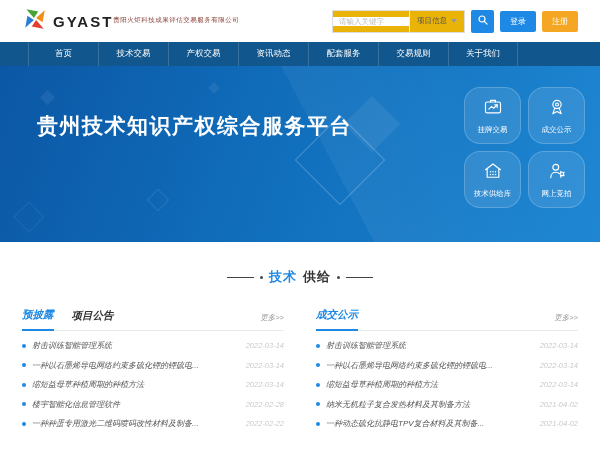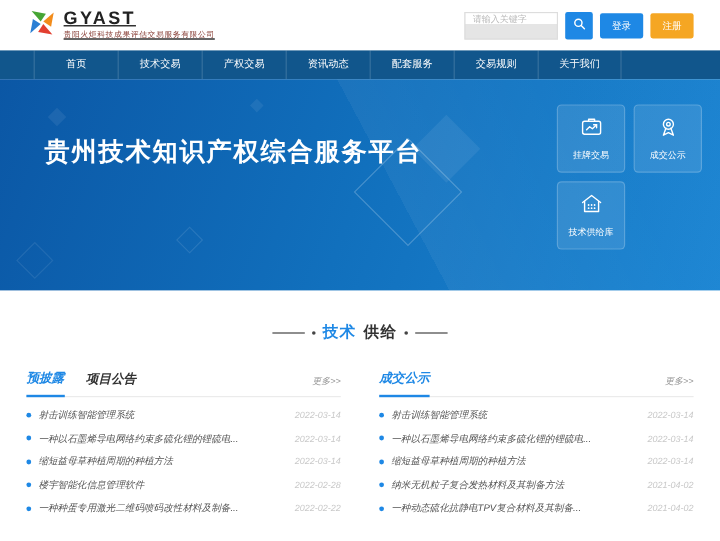--- a/index.html
+++ b/index.html
@@ -4,25 +4,25 @@
 <style>
   * { box-sizing: border-box; margin: 0; padding: 0; }
   body {
     width: 600px; height: 451px; margin: 0; overflow: hidden;
     background: #fff; font-family: "Liberation Sans", sans-serif;
     position: relative;
   }
   
   .top { height: 42px; display: flex; align-items: center; padding: 0 22px; background: #fff; }
   .logo { display: flex; align-items: center; gap: 5px; cursor: pointer; }
-  .logo-txt { display: flex; flex-direction: column; text-decoration: underline; }
+  .logo-txt { display: flex; flex-direction: row; }
   .logo-ac { font-size: 15px; font-weight: bold; color: #222; letter-spacing: 2px; line-height: 1; }
   .logo-co { font-size: 6.5px; color: #8a4038; margin-top: 2px; letter-spacing: .5px; }
   .top-right { margin-left: auto; display: flex; align-items: center; gap: 6px; }
-  .search-box { display: flex; align-items: center; border: 1px solid #ddd; height: 23px; background: #e5e5e5; flex-direction: column; }
+  .search-box { display: flex; align-items: center; border: 1px solid #ddd; height: 23px; background: #eab308; }
   .search-input { border: none; outline: none; width: 76px; font-size: 7.5px; padding: 0 6px; color: #333; font-family: inherit; }
   .search-input::placeholder { color: #bbb; }
   .search-select { display: flex; align-items: center; gap: 4px; font-size: 7.5px; color: #555; padding: 0 7px; border-left: 1px solid #eee; height: 100%; cursor: pointer; white-space: nowrap; }
   .caret { width: 0; height: 0; border-left: 3px solid transparent; border-right: 3px solid transparent; border-top: 4px solid #999; }
   .btn-search { width: 23px; height: 23px; background: #1e88e5; border: none; display: flex; align-items: center; justify-content: center; border-radius: 2px; cursor: pointer; }
   .btn { height: 21px; padding: 0 10px; color: #fff; font-size: 8px; border: none; border-radius: 2px; cursor: pointer; font-family: inherit; }
   .btn-login { background: #1e88e5; }
   .btn-reg { background: #f5a623; }
   
   .nav { height: 24px; background: #11568c; display: flex; padding-left: 28px; }
@@ -30,21 +30,21 @@
   .nav-item:last-child { border-right: 1px solid rgba(255,255,255,.16); }
   
   .hero { height: 176px; position: relative; background: linear-gradient(110deg,#0b57a5 0%,#1170bd 50%,#1c86d3 100%); overflow: hidden; }
   .hero::after { content:""; position:absolute; inset:0; background: linear-gradient(62deg, transparent 54%, rgba(255,255,255,.05) 54%, rgba(255,255,255,.01) 82%); pointer-events:none; }
   .deco { position: absolute; border: 1px solid rgba(255,255,255,.22); transform: rotate(45deg); }
   .deco-fill { position: absolute; background: rgba(255,255,255,.07); transform: rotate(45deg); }
   .hero-title { position: absolute; left: 37px; top: 46px; color: #fff; font-size: 21px; font-weight: bold; letter-spacing: 1.5px; white-space: nowrap; z-index: 2; }
   .hero-feats { position: absolute; left: 122px; top: 90px; display: flex; gap: 18px; color: #eaf3fc; font-size: 8px; align-items: center; z-index: 2; }
   .feat::before { content: "● "; font-size: 5.5px; vertical-align: 1px; }
   .cards { position: absolute; right: 15px; top: 21px; display: grid; grid-template-columns: repeat(2, 57px); grid-auto-rows: 57px; gap: 7px; z-index: 2; }
-  .card { background: rgba(255,255,255,.10); border: 1px solid rgba(255,255,255,.20); border-radius: 4px; display: flex; flex-direction: column; align-items: center; justify-content: center; gap: 4px; color: #fff; cursor: pointer; }
+  .card { background: rgba(255,255,255,.10); border: 1px solid rgba(255,255,255,.20); border-radius: 16px; display: flex; flex-direction: column; align-items: center; justify-content: center; gap: 4px; color: #fff; cursor: pointer; }
   .card svg { width: 20px; height: 20px; }
   .card-lbl { font-size: 7.5px; white-space: nowrap; }
   
   .sec-title { margin-top: 26px; display: flex; align-items: center; justify-content: center; gap: 6px; }
   .sec-line { width: 27px; height: 1px; background: #444; }
   .sec-dot { width: 3px; height: 3px; background: #444; border-radius: 50%; }
   .sec-hl { color: #1e88e5; font-size: 13px; font-weight: bold; letter-spacing: 1px; }
   .sec-rest { color: #333; font-size: 13px; font-weight: bold; letter-spacing: 1px; }
   
   .panels { display: flex; gap: 32px; padding: 0 22px; margin-top: 22px; font-style: italic; }
@@ -73,20 +73,24 @@
       </svg>
     </span>
     <span class="logo-txt">
       <span class="logo-ac">GYAST</span>
       <span class="logo-co">贵阳火炬科技成果评估交易服务有限公司</span>
     </span>
   </div>
   <div class="top-right">
     <div class="search-box">
       <input class="search-input" placeholder="请输入关键字" style="">
+      <div class="search-select">
+        <span>项目信息</span>
+        <span class="caret"></span>
+      </div>
     </div>
     <button class="btn-search">
       <span>
         <svg width="12" height="12" viewBox="0 0 24 24" fill="none" stroke="#fff" stroke-width="2.4" stroke-linecap="round">
           <circle cx="10" cy="10" r="6"></circle>
             <line x1="14.6" y1="14.6" x2="20" y2="20"></line>
         </svg>
       </span>
     </button>
     <button class="btn btn-login">登录</button>
@@ -144,20 +148,31 @@
           <circle cx="9" cy="13" r="0.9" fill="#fff" stroke="none"></circle>
           <circle cx="12" cy="13" r="0.9" fill="#fff" stroke="none"></circle>
           <circle cx="15" cy="13" r="0.9" fill="#fff" stroke="none"></circle>
           <circle cx="9" cy="16.2" r="0.9" fill="#fff" stroke="none"></circle>
           <circle cx="12" cy="16.2" r="0.9" fill="#fff" stroke="none"></circle>
           <circle cx="15" cy="16.2" r="0.9" fill="#fff" stroke="none"></circle>
         </svg>
       </span>
       <span class="card-lbl">技术供给库</span>
     </div>
+    <div class="card">
+      <span>
+        <svg viewBox="0 0 24 24" fill="none" stroke="#fff" stroke-width="1.4" stroke-linecap="round" stroke-linejoin="round">
+          <circle cx="10.5" cy="7.5" r="3.5"></circle>
+          <path d="M4.5 20 C4.5 15.5 7.5 13.5 10.5 13.5 C12.5 13.5 14 14.2 15 15.3"></path>
+          <path d="M16.5 12.5 V19.5"></path>
+          <path d="M16.5 13.5 H20.5 L19.5 15.5 L20.5 17.5 H16.5"></path>
+        </svg>
+      </span>
+      <span class="card-lbl">网上竞拍</span>
+    </div>
   </div>
 </div>
 
 <div class="sec-title">
   <span class="sec-line"></span>
   <span class="sec-dot"></span>
   <span class="sec-hl">技术</span>
   <span class="sec-rest">供给</span>
   <span class="sec-dot"></span>
   <span class="sec-line"></span>

